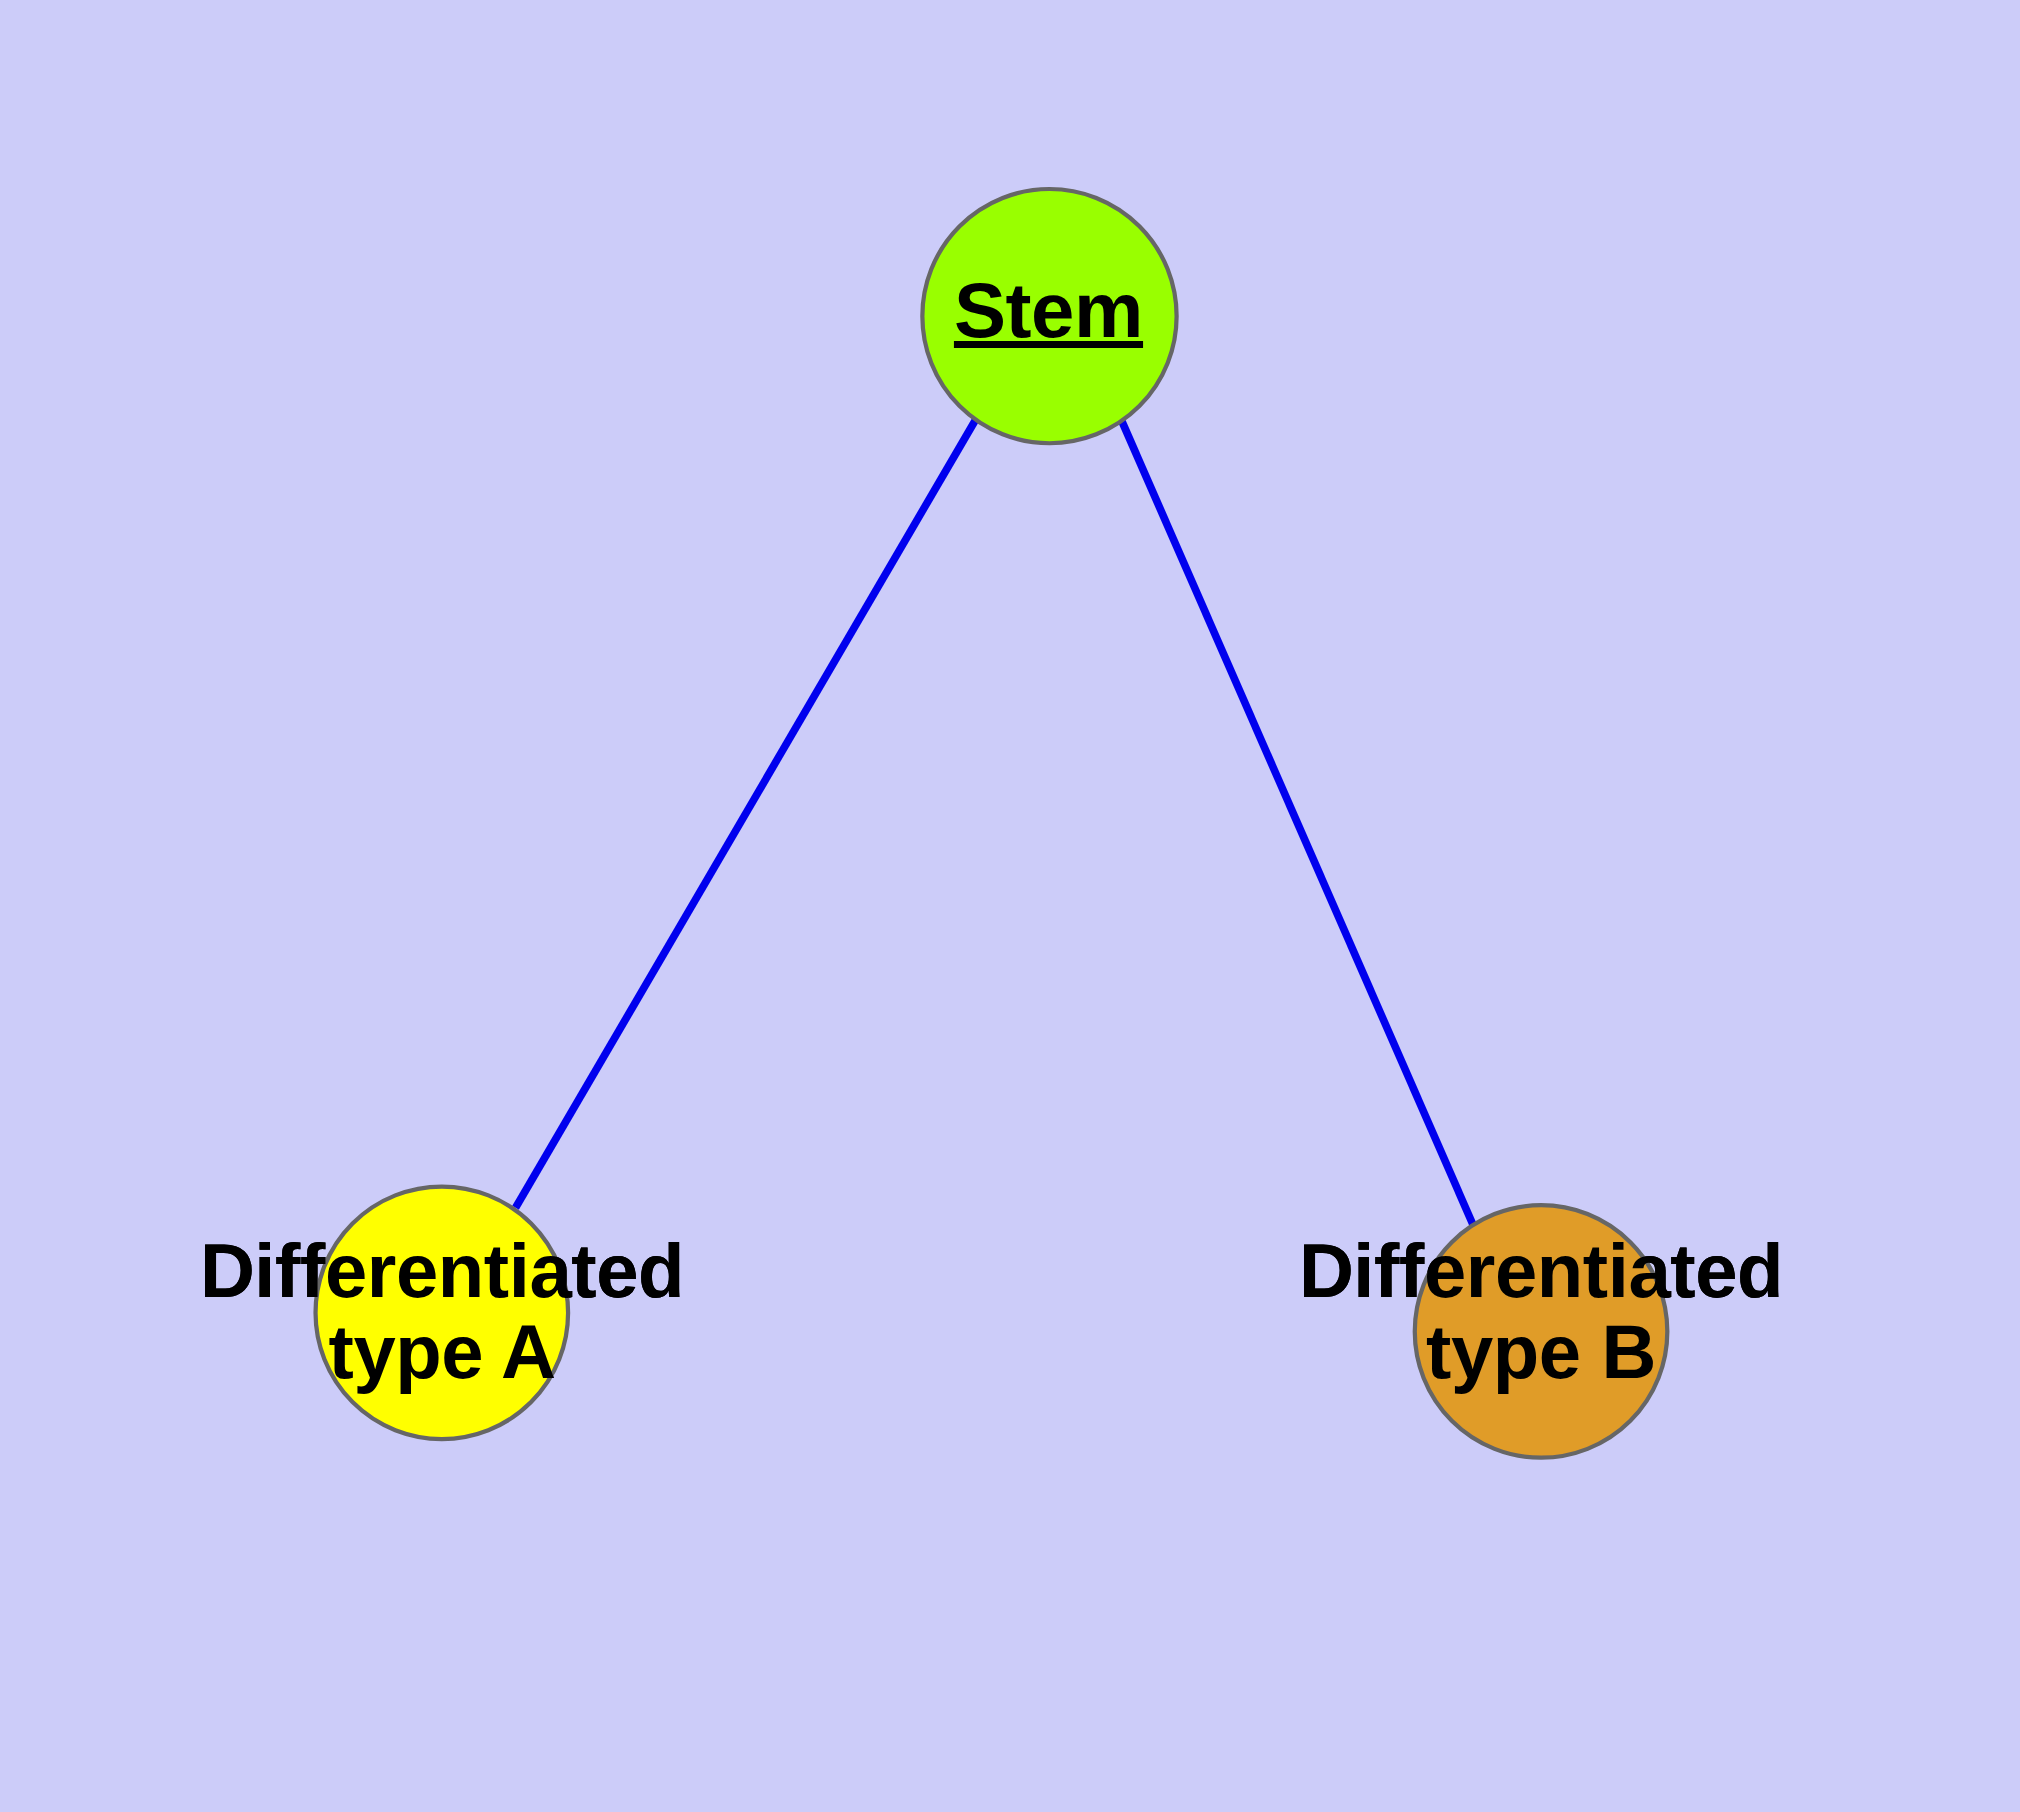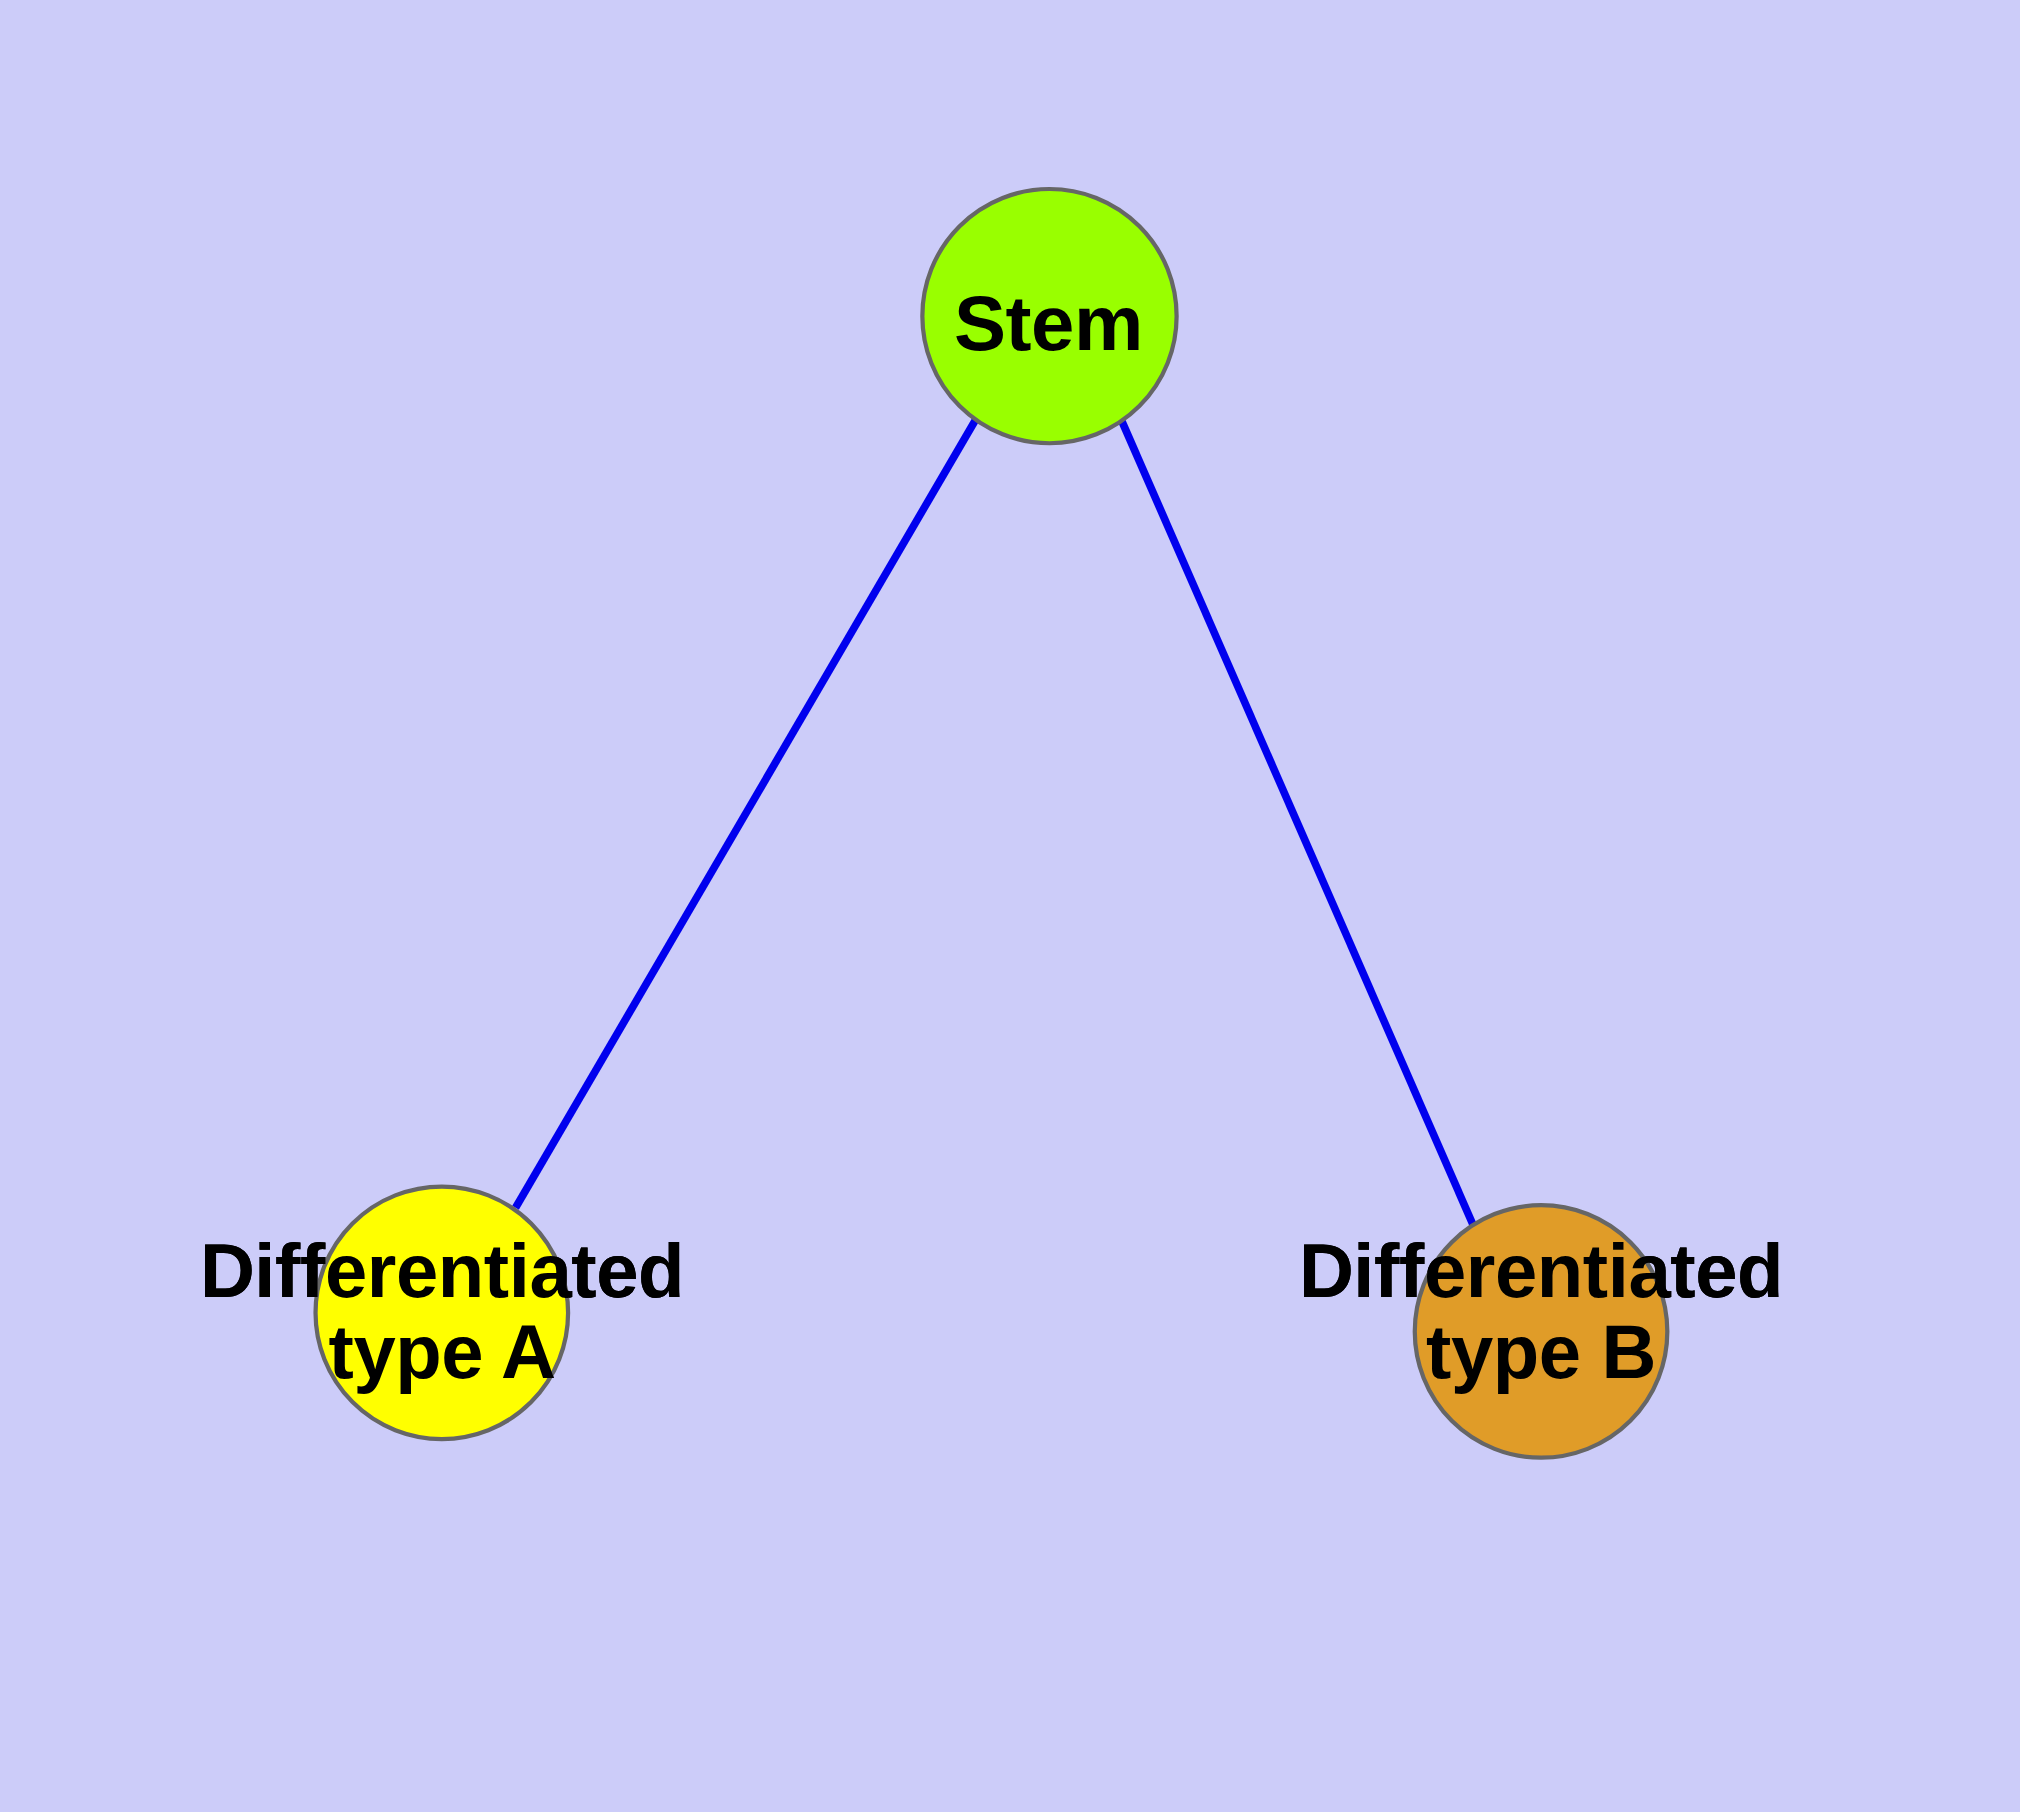--- a/index.html
+++ b/index.html
@@ -35,22 +35,23 @@
     color: #000000;
     font-weight: bold;
     line-height: 1.06;
     white-space: pre;
     letter-spacing: -0.4px;
     pointer-events: none;
   }
   .label-stem {
     font-size: 78px;
     left: 794px;
-    top: 282px;
+    top: 269px;
     width: 509px;
+    text-decoration: underline;
   }
   .label-a {
     font-size: 76px;
     left: 103px;
     top: 1231px;
     width: 678px;
   }
   .label-b {
     font-size: 76px;
     left: 1202px;

